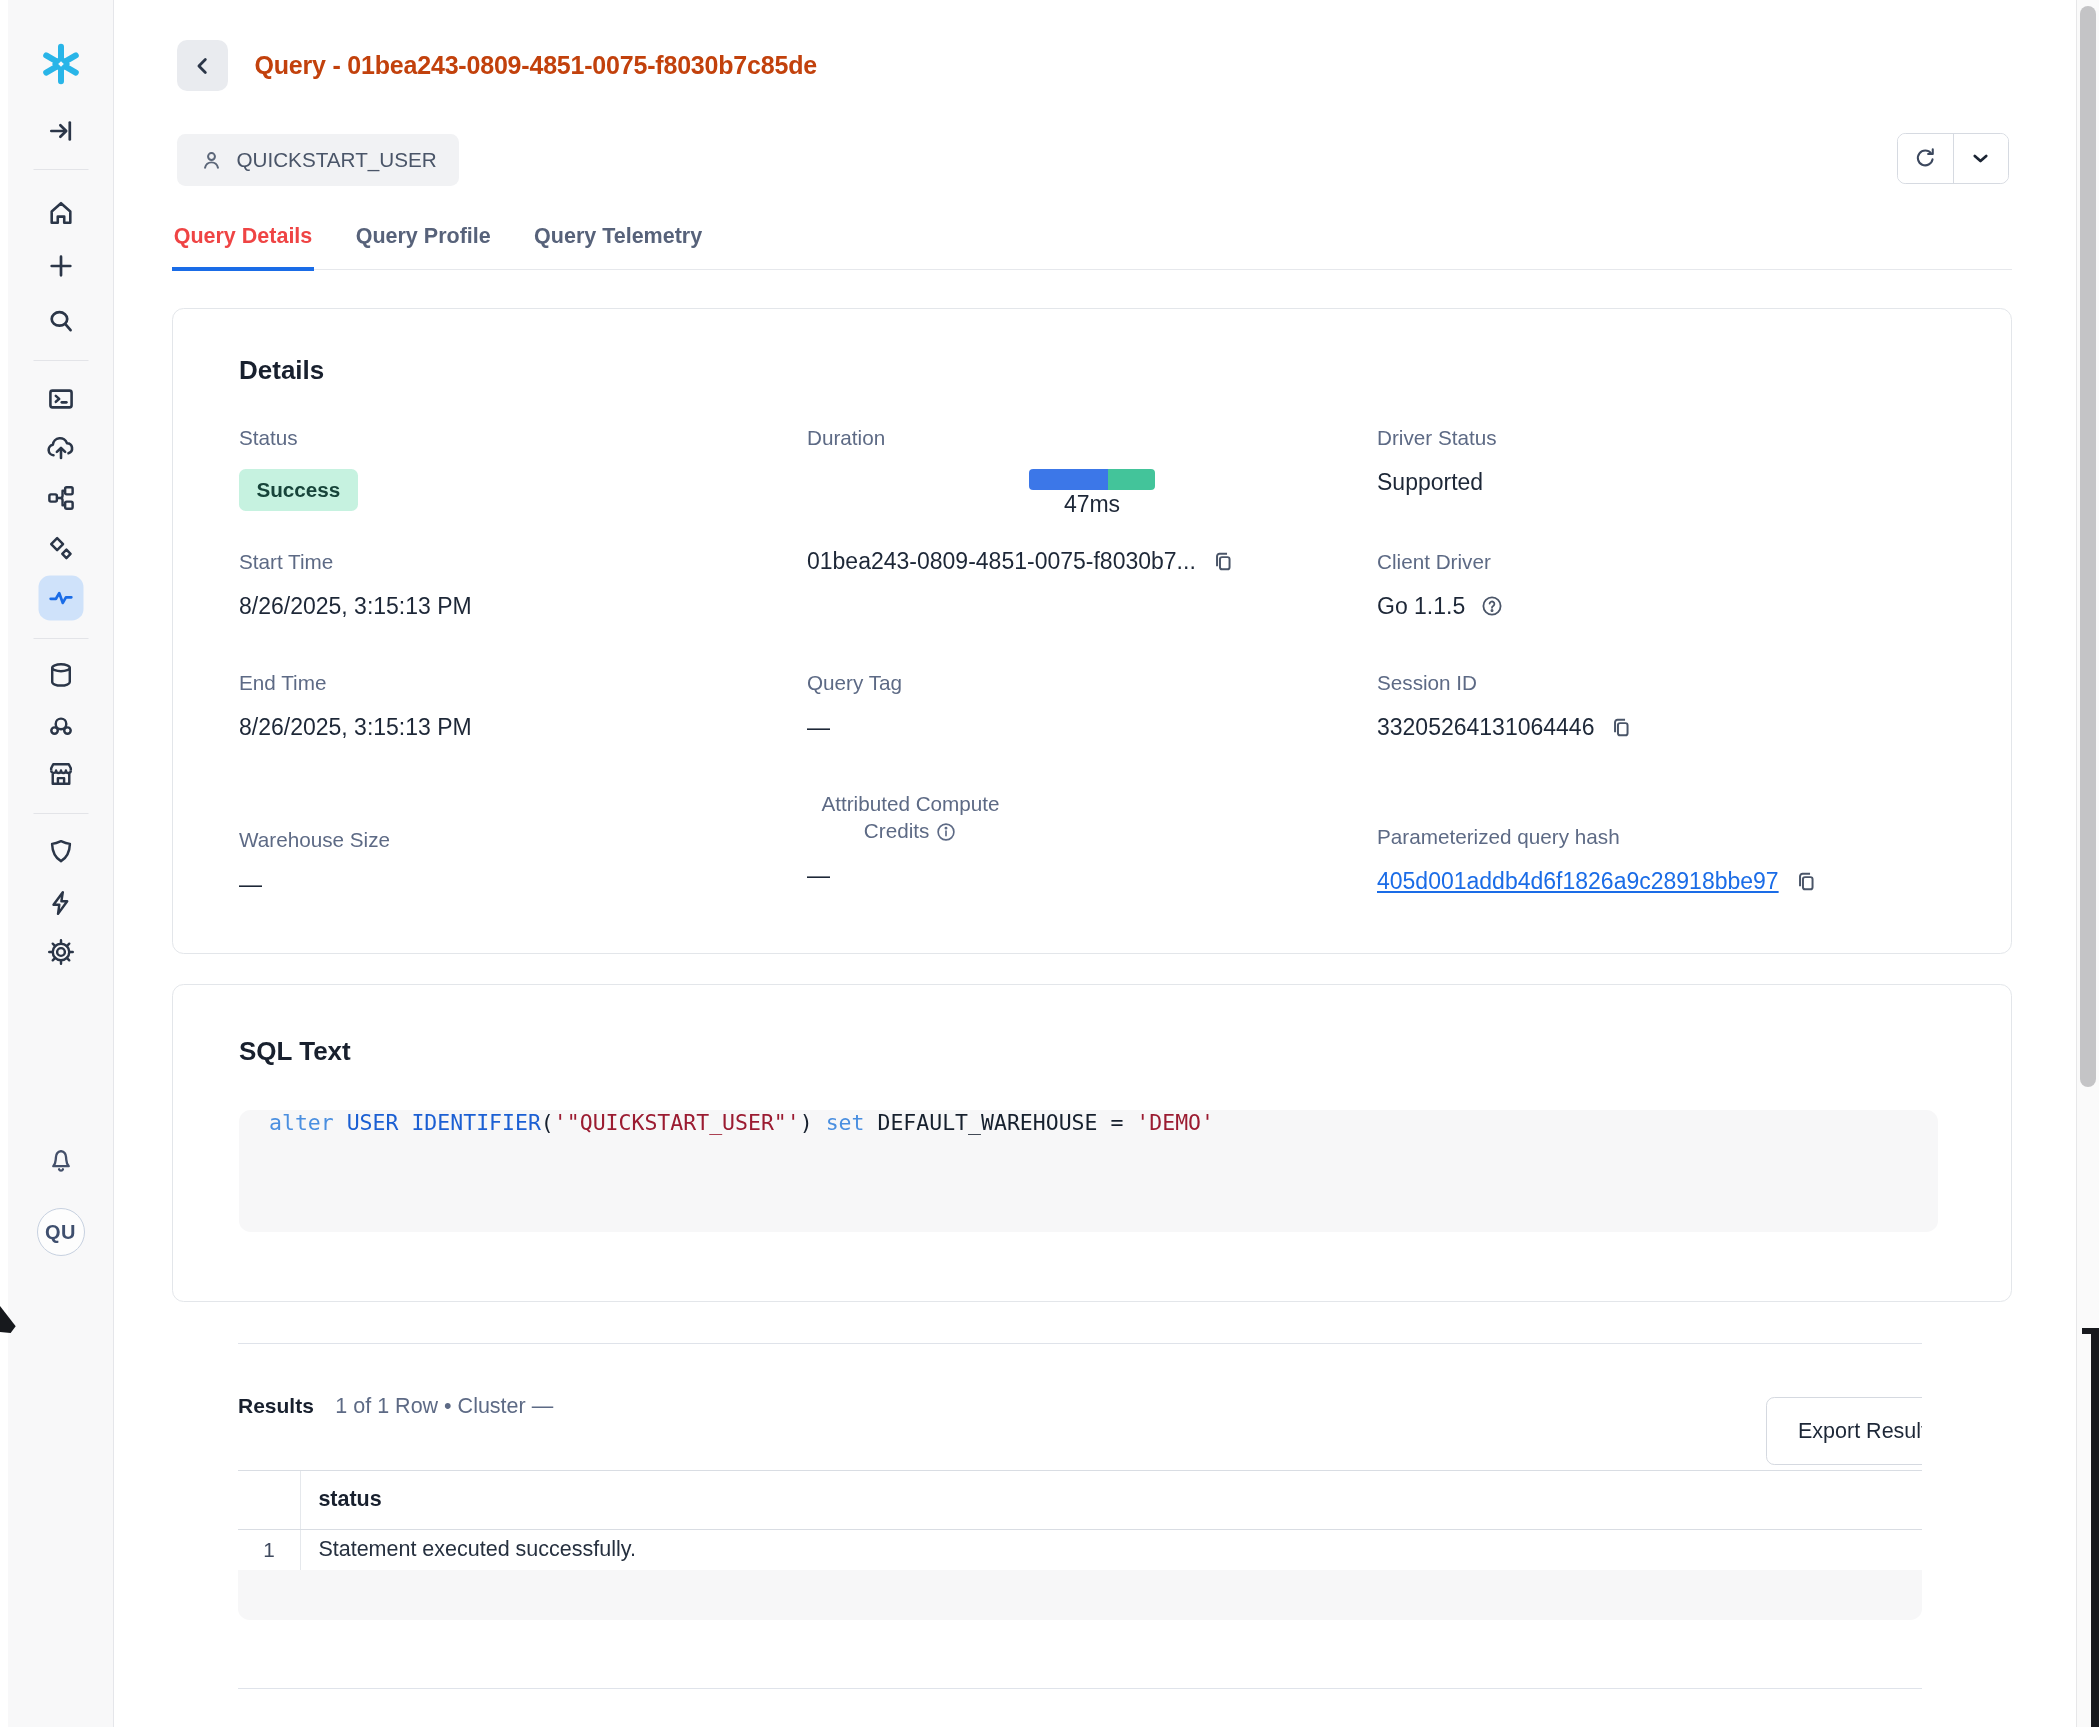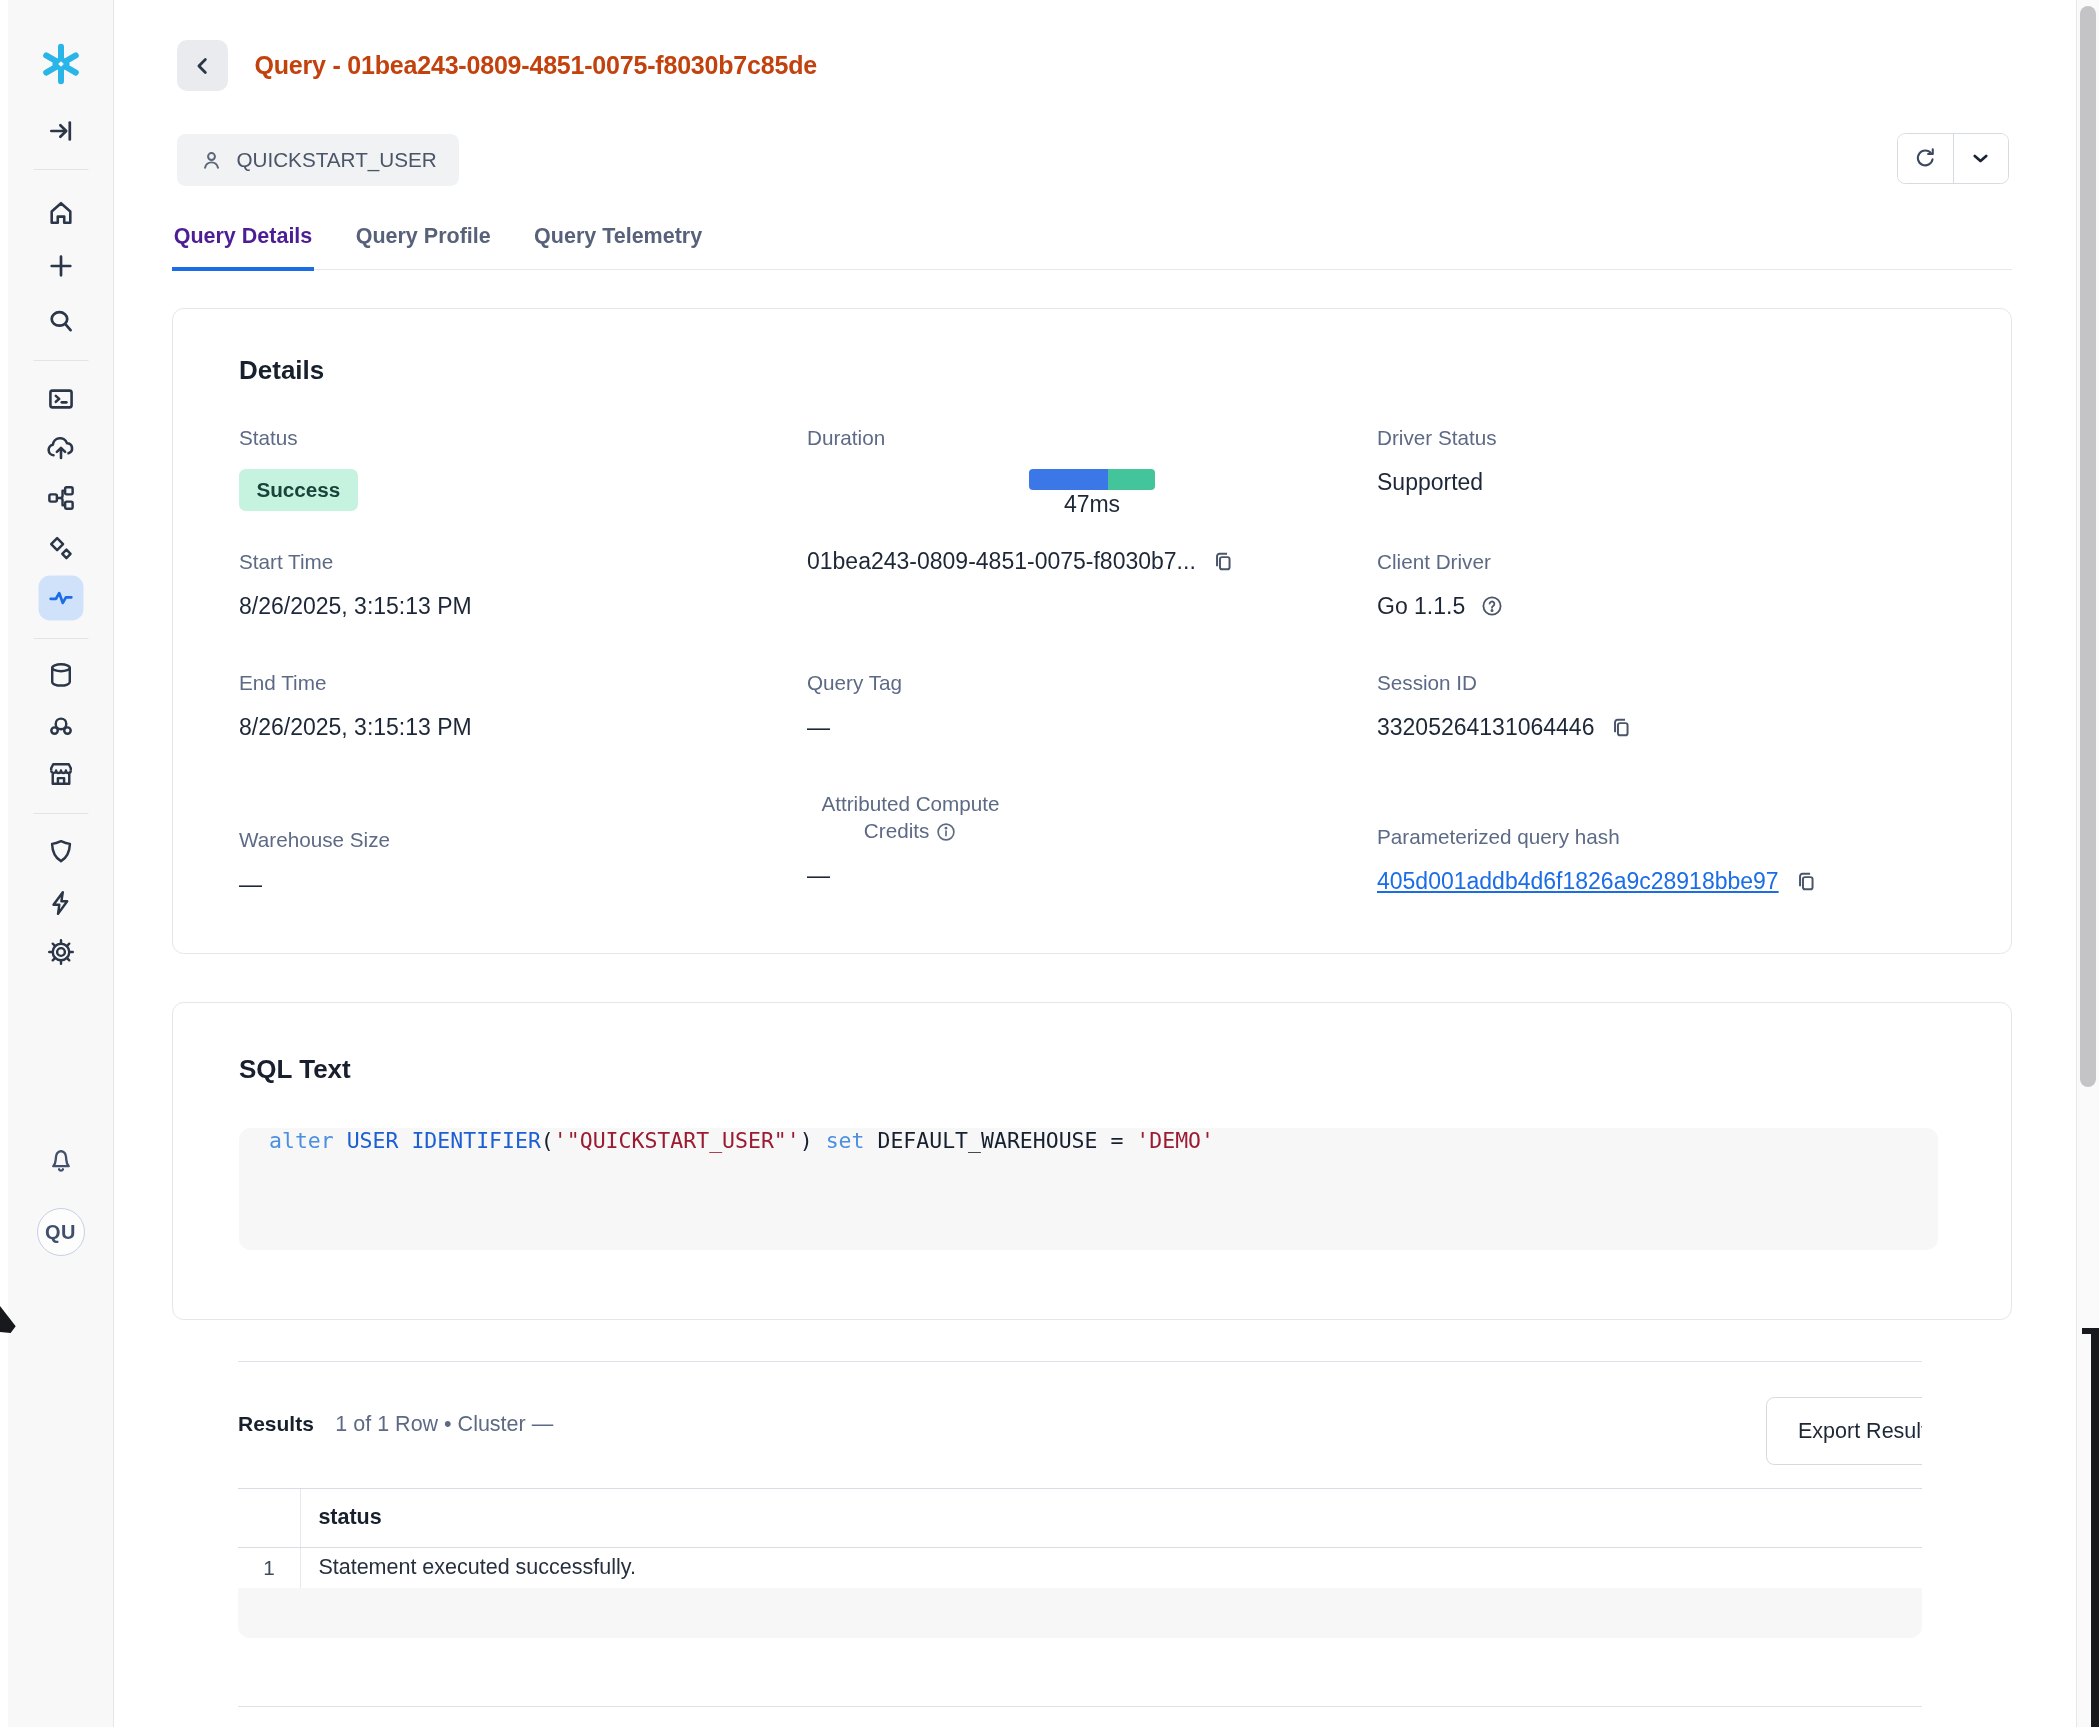--- a/index.html
+++ b/index.html
@@ -31,40 +31,40 @@
     background:#f1f2f4; border-radius:8.3px; color:#4a5568; font-size:20.7px; }
 
   .refresh-split { position:absolute; left:1897px; top:133px; width:112px; height:51px;
     display:flex; background:#fff; border:1.7px solid #d6dae1; border-radius:8.3px; overflow:hidden; }
   .refresh-split .seg { flex:1; display:flex; align-items:center; justify-content:center;
     background:#fff; border:none; color:#2b3648; cursor:pointer; }
   .refresh-split .seg + .seg { border-left:1.7px solid #d6dae1; }
 
   .tabs { display:flex; gap:40px; margin-top:38px; border-bottom:1.7px solid #e6e8ec; }
   .tab { font-size:21.5px; font-weight:600; color:#57627a; padding:0 1.7px 18px 1.7px; cursor:pointer; }
-  .tab.active { color:#4c1d95; border-bottom:4.1px solid #1a6ce7; margin-bottom:-2.5px; }
+  .tab.active { color:#ef4444; border-bottom:4.1px solid #1a6ce7; margin-bottom:-2.5px; }
 
   .card { border:1.7px solid #e3e6ea; border-radius:11.6px; background:#fff; }
   .details-card { margin-top:38px; padding:46px 66px 55px 66px; }
   .card-h { font-size:26px; font-weight:700; color:#18202e; }
   .dgrid { display:grid; grid-template-columns:568px 570px 1fr;
     grid-template-rows:124px 121px 121px auto; margin-top:38px; }
   .lbl { font-size:20.7px; color:#5d6a85; margin-bottom:18px; line-height:1.32; }
   .val { font-size:23px; color:#1d2737; display:flex; align-items:center; gap:15px; }
   .badge-success { display:inline-block; padding:9px 17.4px; border-radius:6.6px;
     background:#c6f2e0; color:#17443a; font-size:20.7px; font-weight:700; }
   .dur-wrap { display:flex; align-items:center; gap:1px;flex-direction:column; }
   .dur-bar { width:126px; height:21.5px; border-radius:4.1px; overflow:hidden; display:flex; }
   .link { color:#1a6ce7; text-decoration:underline; }
   .dash { color:#1d2737; }
   .copy-btn, .help-btn { background:none; border:none; color:#4a5568; cursor:pointer;
     display:inline-flex; align-items:center; }
   .attr-lbl { max-width:207px;text-align:center; }
 
-  .sql-card { margin-top:48px; padding:51px 73px 69px 66px; }
+  .sql-card { margin-top:30px; padding:51px 73px 69px 66px; }
   .code-block { margin-top:43px; height:122px; background:#f7f7f8; border-radius:11.6px;
     display:flex; align-items:flex-start; padding-left:30px; }
   .code { font-family:"DejaVu Sans Mono", monospace; font-size:21.5px; white-space:pre; color:#16202e; }
   .tok-kwlo { color:#4a8fe0; } .tok-kwup { color:#1b5fd3; } .tok-str { color:#9b1b31; } .tok-pl { color:#16202e; }
 
   .results { margin-left:66px; width:1684px; margin-top:41px; }
   .res-top-div { border-top:1.7px solid #dfe3ea; }
   .res-hdr { display:flex; align-items:baseline; gap:21.5px; margin-top:50px; }
   .res-title { font-size:21px; font-weight:700; color:#18202e; }
   .res-sub { font-size:21.5px; color:#5d6a85; }

